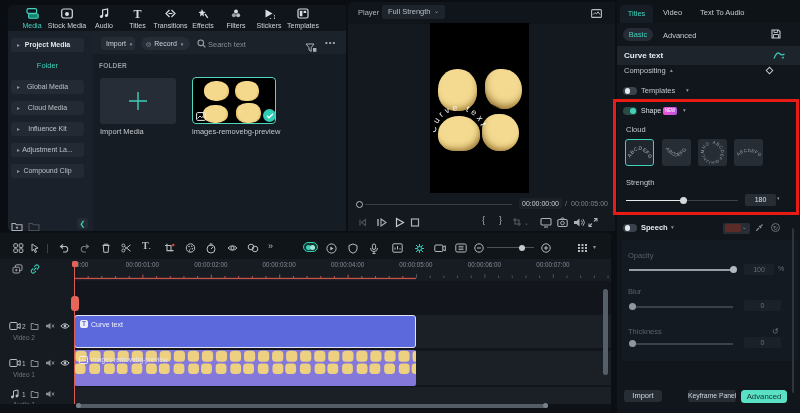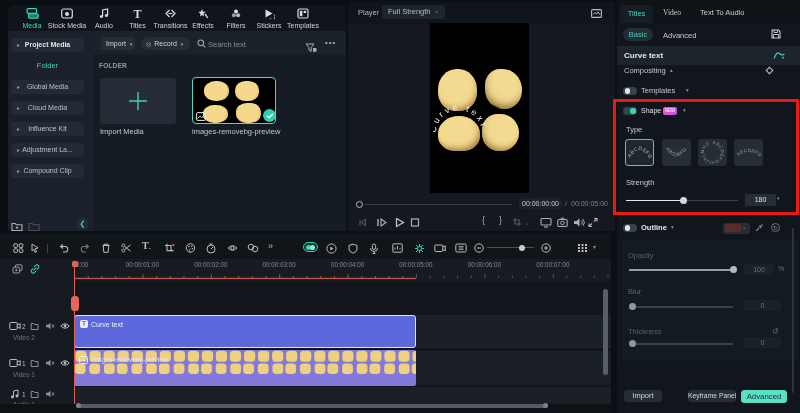--- a/index.html
+++ b/index.html
@@ -230,21 +230,21 @@
         </svg>
     </div>
   </div>
 
   <div class="abs" id="rightPanel" style="left:617px;top:0;width:183px;height:413px;background:#10161c;">
   </div>
   <div id="rightContent">
 
     <div class="abs" style="left:617px;top:0;width:183px;height:23px;background:#0e1318;"></div>
     <div class="abs" style="left:620px;top:5px;width:33px;height:18px;background:#171d25;border-radius:4px 4px 0 0;color:#41d3bd;font-size:7.5px;line-height:18px;text-align:center;">Titles</div>
-    <div class="abs" style="left:663px;top:8px;color:#c6cbd1;font-size:7.5px;font-family:Liberation Serif, serif;">Video</div>
+    <div class="abs" style="left:663px;top:8px;color:#c6cbd1;font-size:7.5px;">Video</div>
     <div class="abs" style="left:700px;top:8px;color:#c6cbd1;font-size:7.5px;">Text To Audio</div>
 
     <div class="abs" style="left:623px;top:28px;width:30px;height:13px;background:#252c35;border-radius:7px;color:#41d3bd;font-size:7.5px;line-height:13px;text-align:center;">Basic</div>
     <div class="abs" style="left:663px;top:31px;color:#c6cbd1;font-size:7.5px;">Advanced</div>
     <svg class="abs" style="left:771px;top:29px;" width="10" height="10" viewBox="0 0 10 10">
         <path d="M1 1 h6.5 L9 2.5 V9 H1 Z" fill="none" stroke="#c6cbd1" stroke-width="1.1"></path>
         <path d="M3 1 v2.5 h3.5 V1 M2.5 9 V5.5 h5 V9" fill="none" stroke="#c6cbd1" stroke-width="0.9"></path>
       </svg>
 
     <div class="abs" style="left:617px;top:46px;width:183px;height:19px;background:#1d242c;"></div>
@@ -266,21 +266,21 @@
     <div class="abs" style="left:686px;top:87px;color:#8b9197;font-size:5.5px;">▾</div>
 
     <div class="abs" style="left:613px;top:99px;width:186px;height:116px;border:3.2px solid #e81c15;"></div>
 
     <div class="abs" style="left:623px;top:107px;width:14px;height:8px;background:#2b4a44;border-radius:4px;"></div>
     <div class="abs" style="left:630px;top:108.2px;width:5.6px;height:5.6px;background:#3fd0ba;border-radius:50%;"></div>
     <div class="abs" style="left:641px;top:107px;color:#dfe2e6;font-size:7px;">Shape</div>
     <div class="abs" style="left:663px;top:107px;width:14px;height:8px;background:linear-gradient(90deg,#ee52cc,#b858e6);border-radius:2px;color:#fff;font-size:4.5px;line-height:8px;text-align:center;">NEW</div>
     <div class="abs" style="left:683px;top:107px;color:#8b9197;font-size:5.5px;">▾</div>
 
-    <div class="abs" style="left:626px;top:125px;color:#c3c8cd;font-size:7.5px;">Type</div>
+    <div class="abs" style="left:626px;top:125px;color:#c3c8cd;font-size:7.5px;">Cloud</div>
     <div id="typebtns">
       <div class="abs" style="left:624.5px;top:139px;width:29px;height:26.5px;background:#20262e;border:1.2px solid #3fd0ba;border-radius:3px;"></div>
       <div class="abs" style="left:661.5px;top:139px;width:29px;height:26.5px;background:#262d35;border-radius:3px;"></div>
       <div class="abs" style="left:697.5px;top:139px;width:29px;height:26.5px;background:#262d35;border-radius:3px;"></div>
       <div class="abs" style="left:733.5px;top:139px;width:29px;height:26.5px;background:#262d35;border-radius:3px;"></div>
       <svg class="abs" style="left:624.5px;top:139px;" width="29" height="27" viewBox="0 0 29 27">
           <defs>
             <path id="a1" d="M5 19 Q 14.5 3 24 19"></path>
           </defs>
           <text font-size="5" fill="#b2b8be" letter-spacing="0.4"><textPath href="#a1">ABCDEFG</textPath></text>
@@ -307,21 +307,21 @@
 
     <div class="abs" style="left:626px;top:178px;color:#c3c8cd;font-size:7.5px;">Strength</div>
     <div class="abs" style="left:626px;top:199.5px;width:57px;height:1.6px;background:#e6e8ea;"></div>
     <div class="abs" style="left:683px;top:199.5px;width:55px;height:1.6px;background:#3a424b;"></div>
     <div class="abs" style="left:679.5px;top:196.5px;width:7px;height:7px;background:#d6d9dc;border-radius:50%;"></div>
     <div class="abs" style="left:745px;top:194px;width:31px;height:12px;background:#262d35;border-radius:2px;color:#dfe2e6;font-size:7px;line-height:12px;text-align:center;">180</div>
     <div class="abs" style="left:777px;top:195px;color:#8b9197;font-size:5px;">▾</div>
 
     <div class="abs" style="left:623px;top:224px;width:14px;height:8px;background:#3a434d;border-radius:4px;"></div>
     <div class="abs" style="left:624.5px;top:225.2px;width:5.6px;height:5.6px;background:#e7eaed;border-radius:50%;"></div>
-    <div class="abs" style="left:641px;top:223px;color:#e8ebee;font-size:7.5px;font-weight:bold;">Outline</div>
+    <div class="abs" style="left:641px;top:223px;color:#e8ebee;font-size:7.5px;font-weight:bold;">Speech</div>
     <div class="abs" style="left:671px;top:224px;color:#8b9197;font-size:5.5px;">▾</div>
     <div class="abs" style="left:723px;top:222.5px;width:27px;height:11px;background:#262d35;border-radius:2px;"></div>
     <div class="abs" style="left:724.5px;top:224px;width:16px;height:8px;background:#5a2b28;border-radius:1.5px;"></div>
     <div class="abs" style="left:742px;top:224px;color:#8b9197;font-size:5.5px;">⌄</div>
     <svg class="abs" style="left:755px;top:223px;" width="9" height="9" viewBox="0 0 9 9">
         <path d="M1.2 7.8 L4 5 M4.8 4.2 L7.5 1.5 M4 2.8 L6.2 5" stroke="#8b9197" stroke-width="1.1" fill="none"></path>
       </svg>
     <div class="abs" style="left:771px;top:222.5px;width:9px;height:9px;border:1px solid #6a717a;border-radius:50%;color:#8b9197;font-size:6px;line-height:9px;text-align:center;">↻</div>
 
     <div class="abs" style="left:622px;top:240px;width:176px;height:121px;background:#141a21;"></div>

